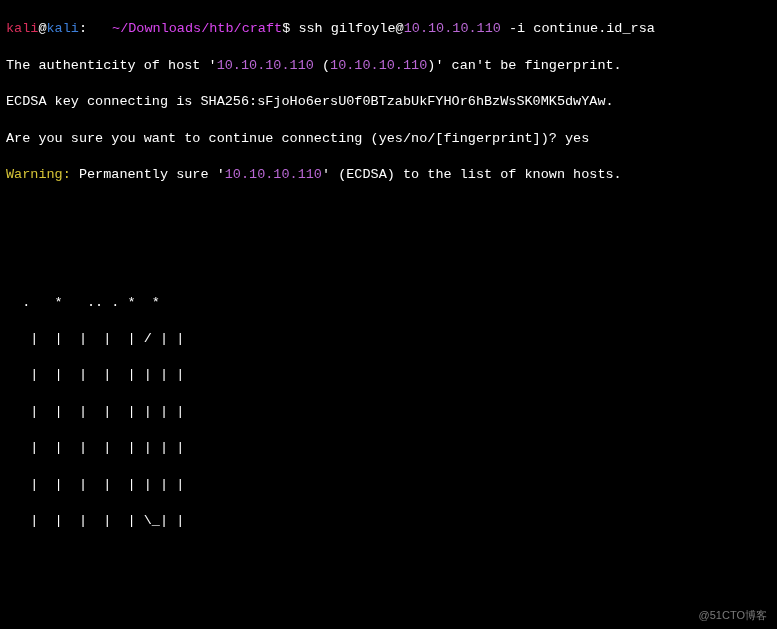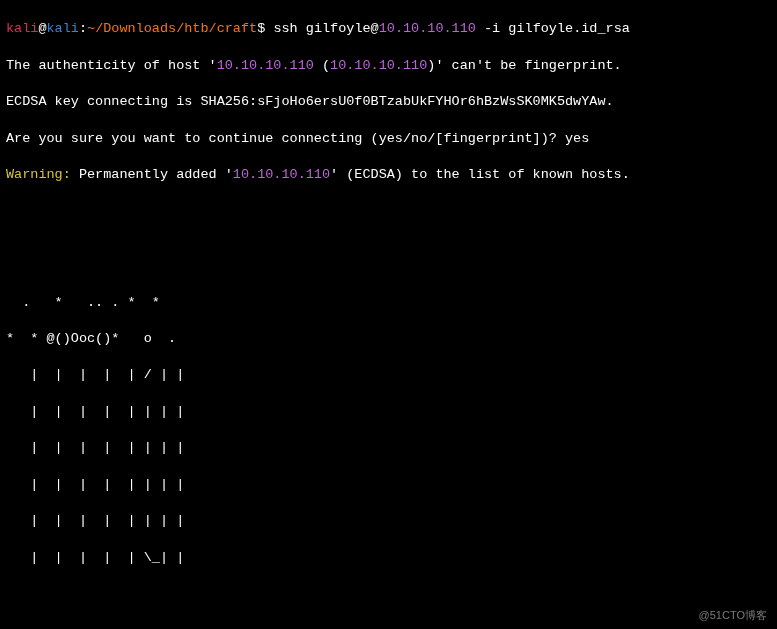--- a/index.html
+++ b/index.html
@@ -17,47 +17,46 @@
       width: 777px;
       height: 629px;
       overflow: hidden;
       position: relative;
     }
     .terminal {
       white-space: pre;
     }
     .c-user { color: #d82e5a; }
     .c-host { color: #3d7fd9; }
-    .c-path { color: #f97316; }
+    .c-path { color: #d946ef; margin-left: 25px; }
     .c-white { color: #ffffff; }
     .c-ip { color: #b967d4; }
     .c-warn { color: #d6c437; margin-top: 32px; }
     .watermark {
       position: absolute;
       bottom: 6px;
       right: 10px;
       color: #7a7a7a;
       font-size: 11px;
       font-family: Arial, sans-serif;
     }
   </style>
 </head>
 <body>
 
 <div class="terminal">
-<div><span class="c-user">kali</span><span class="c-white">@</span><span class="c-host">kali</span><span class="c-white">:</span><span class="c-path">~/Downloads/htb/craft</span><span class="c-white">$ </span><span class="c-white">ssh gilfoyle@</span><span class="c-ip">10.10.10.110</span><span class="c-white"> -i gilfoyle.id_rsa</span></div>
+<div><span class="c-user">kali</span><span class="c-white">@</span><span class="c-host">kali</span><span class="c-white">:</span><span class="c-path">~/Downloads/htb/craft</span><span class="c-white">$ </span><span class="c-white">ssh gilfoyle@</span><span class="c-ip">10.10.10.110</span><span class="c-white"> -i continue.id_rsa</span></div>
 <div><span>The authenticity of host '</span><span class="c-ip">10.10.10.110</span><span> (</span><span class="c-ip">10.10.10.110</span><span>)' can't be fingerprint.</span></div>
 <div>ECDSA key connecting is SHA256:sFjoHo6ersU0f0BTzabUkFYHOr6hBzWsSK0MK5dwYAw.</div>
 <div>Are you sure you want to continue connecting (yes/no/[fingerprint])? yes</div>
-<div><span class="c-warn">Warning:</span><span> Permanently added '</span><span class="c-ip">10.10.10.110</span><span>' (ECDSA) to the list of known hosts.</span></div>
+<div><span class="c-warn">Warning:</span><span> Permanently sure '</span><span class="c-ip">10.10.10.110</span><span>' (ECDSA) to the list of known hosts.</span></div>
 <div>
 <div>&nbsp;</div>
 <div>&nbsp;</div>
 <div>  .   *   .. . *  *</div>
-<div>*  * @()Ooc()*   o  .</div>
 <div>   |  |  |  |  | / | |</div>
 <div>   |  |  |  |  | | | |</div>
 <div>   |  |  |  |  | | | |</div>
 <div>   |  |  |  |  | | | |</div>
 <div>   |  |  |  |  | | | |</div>
 <div>   |  |  |  |  | \_| |</div>
 
 
 
 

